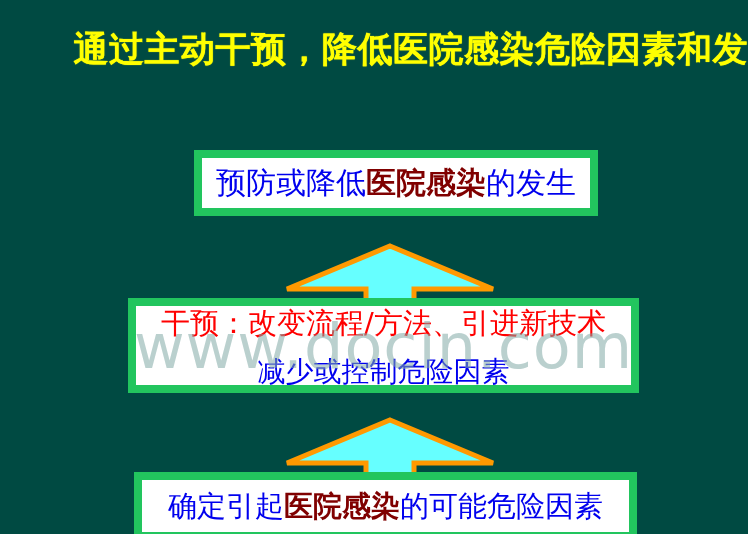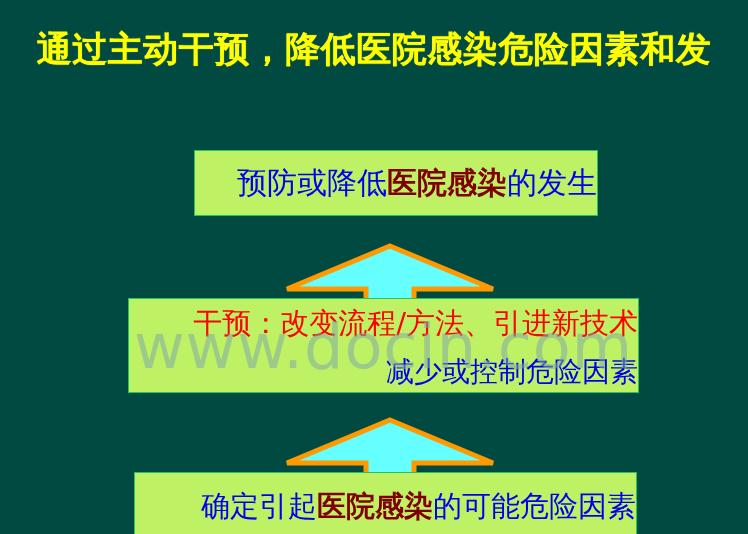--- a/index.html
+++ b/index.html
@@ -20,42 +20,42 @@
     background: #004a42;
     overflow: hidden;
   }
 
   
   #title-block {
     position: absolute;
     left: 0;
     top: 26px;
     width: 748px;
-    text-align: center;
+    text-align: right;
     color: #ffff00;
     font-weight: bold;
     font-size: 35px;
     line-height: 46px;
     letter-spacing: 0.5px;
     text-shadow: 0 0 1px #ffff00;
   }
   #title-block .tline {
     display: block;
     white-space: nowrap;
   }
 
   
   .flowbox {
     position: absolute;
-    background: #bef264;
-    border: 1px solid #22c55e;
+    background: #ffffff;
+    border: 8px solid #22c55e;
     box-sizing: border-box;
     display: flex;
     flex-direction: column;
-    align-items: flex-end;
+    align-items: center;
     justify-content: center;
     overflow: hidden;
   }
   .boxline {
     white-space: nowrap;
     line-height: 1.12;
   }
   .blue   { color: #0000ee; }
   .maroon { color: #800000; font-weight: bold; }
   .red    { color: #ff0000; }

